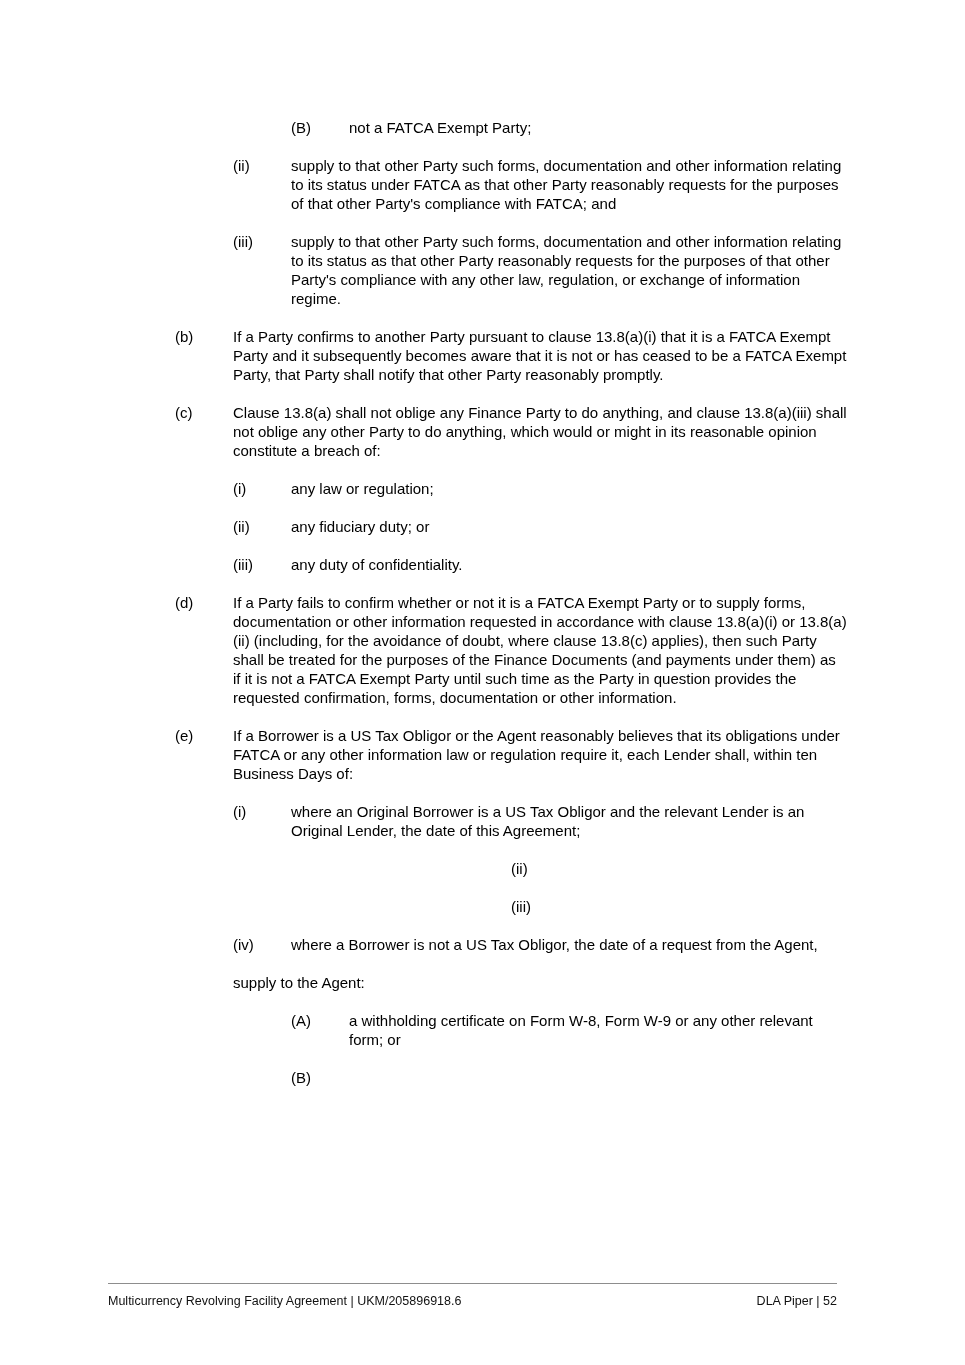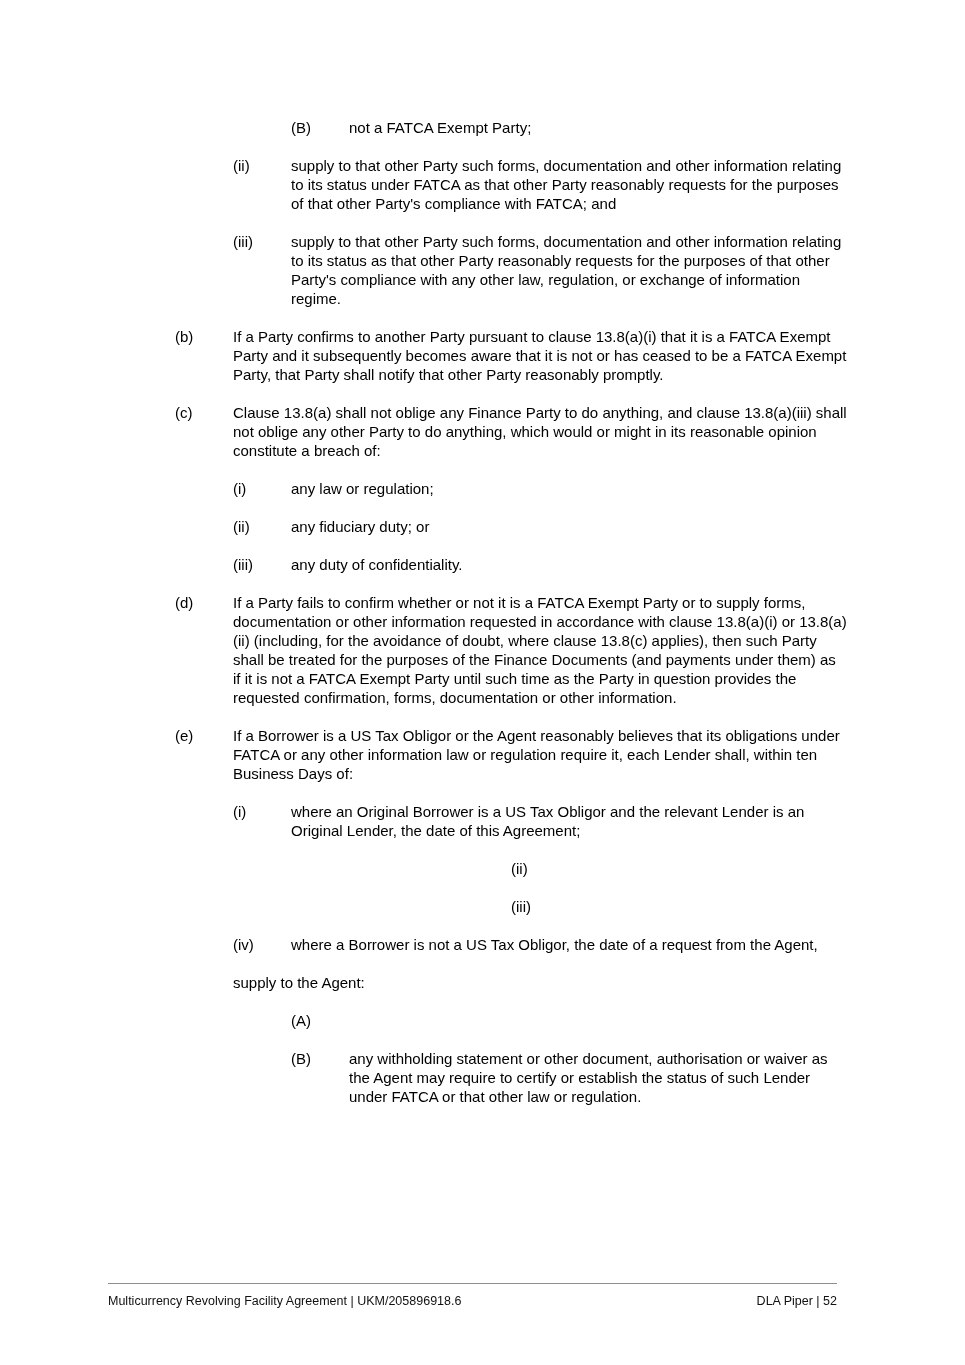--- a/index.html
+++ b/index.html
@@ -112,24 +112,24 @@
       <div class="para lvl2">
         <span class="plabel">(iv)</span>
         <div class="ptext">where a Borrower is not a US Tax Obligor, the date of a request from the Agent,</div>
       </div>
       <div class="para lvl1">
         <span class="plabel"></span>
         <div class="ptext">supply to the Agent:</div>
       </div>
       <div class="para lvl3">
         <span class="plabel">(A)</span>
+        <div class="ptext">a withholding certificate on Form W-8, Form W-9 or any other relevant form; or</div>
       </div>
       <div class="para lvl3">
         <span class="plabel">(B)</span>
-        <div class="ptext">any withholding statement or other document, authorisation or waiver as the Agent may require to certify or establish the status of such Lender under FATCA or that other law or regulation.</div>
       </div>
     </main>
 
   <footer class="footer">
     <div class="footer-rule"></div>
     <div class="footer-row">
       <span>Multicurrency Revolving Facility Agreement | UKM/205896918.6</span>
       <span>DLA Piper | 52</span>
     </div>
   </footer>

